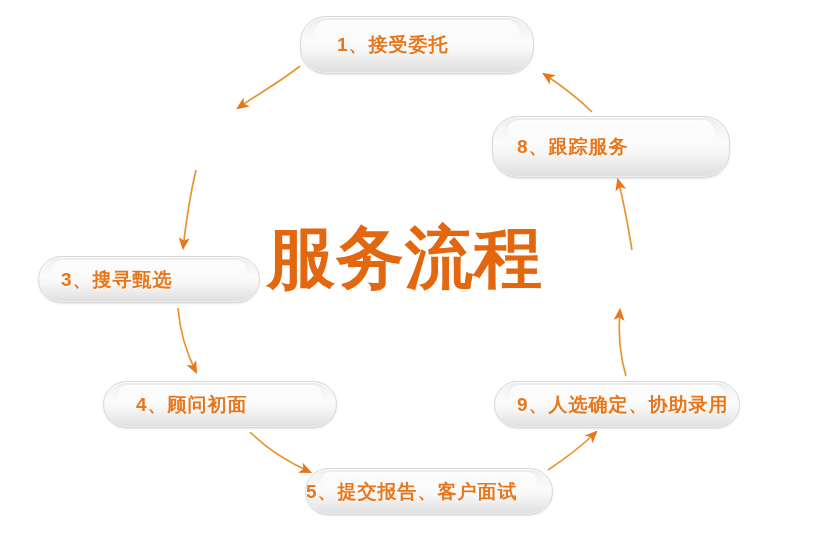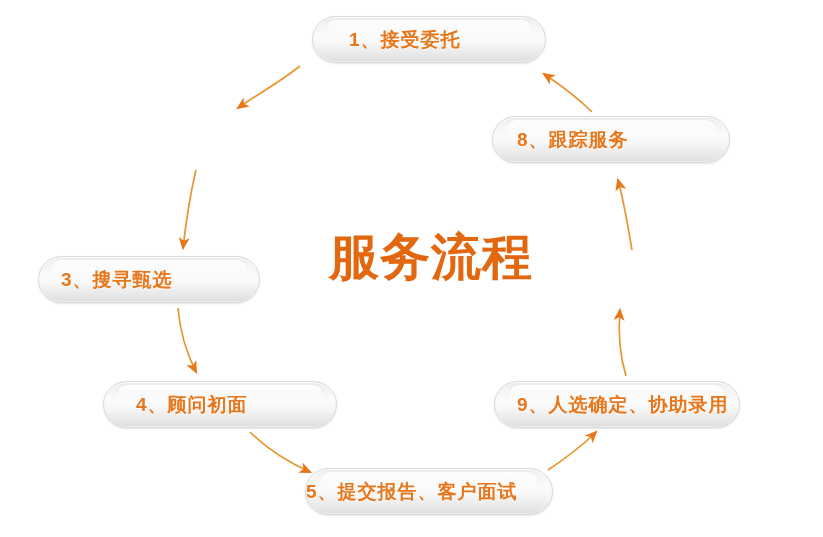--- a/index.html
+++ b/index.html
@@ -20,28 +20,28 @@
   #arrow-layer {
     position: absolute;
     left: 0;
     top: 0;
     width: 823px;
     height: 537px;
     pointer-events: none;
   }
   .center-title {
     position: absolute;
-    left: 286px;
+    left: 260px;
     top: 212px;
     width: 290px;
     height: 90px;
     display: flex;
     align-items: center;
     justify-content: center;
-    font-size: 50px;
+    font-size: 68px;
     font-weight: bold;
     letter-spacing: 1px;
     color: #e2670f;
     white-space: nowrap;
     line-height: 1;
     text-shadow: 0 1px 0 rgba(255,255,255,0.7);
   }
   .node {
     position: absolute;
     box-sizing: border-box;
@@ -78,42 +78,42 @@
     position: relative;
     z-index: 2;
     font-size: 19px;
     font-weight: bold;
     color: #e8761b;
     letter-spacing: 1px;
     white-space: nowrap;
     text-shadow: 0 1px 0 rgba(255,255,255,0.85);
   }
   
-  #node-1 { left: 312px; top: 16px;  width: 234px; height: 47px; text-align: right; }
+  #node-1 { left: 300px; top: 16px;  width: 234px; height: 58px; text-align: right; }
   #node-1 .node-label { margin-left: 36px; }
 
   #node-2 { left: 80px;  top: 118px; width: 242px; height: 47px; }
   #node-2 .node-label { margin-left: 18px; }
 
   #node-3 { left: 38px;  top: 256px; width: 222px; height: 47px; }
   #node-3 .node-label { margin-left: 22px; }
 
   #node-4 { left: 103px; top: 381px; width: 234px; height: 47px; }
   #node-4 .node-label { margin-left: 32px; }
 
   #node-5 { left: 305px; top: 468px; width: 248px; height: 47px; }
   #node-5 .node-label { }
 
   #node-6 { left: 494px; top: 381px; width: 246px; height: 47px; }
   #node-6 .node-label { margin-left: 22px; }
 
   #node-7 { left: 560px; top: 256px; width: 228px; height: 47px; }
   #node-7 .node-label { margin-left: 18px; }
 
-  #node-8 { left: 492px; top: 116px; width: 238px; height: 47px; }
+  #node-8 { left: 492px; top: 116px; width: 238px; height: 62px; }
   #node-8 .node-label { margin-left: 24px; }
 </style>
 </head>
 <body>
 
 <div id="canvas">
 
   <svg id="arrow-layer" viewBox="0 0 823 537" xmlns="http://www.w3.org/2000/svg">
     <defs>
       <marker id="head" viewBox="0 0 14 12" refX="11.5" refY="6" markerWidth="13" markerHeight="11" orient="auto-start-reverse" markerUnits="userSpaceOnUse">

